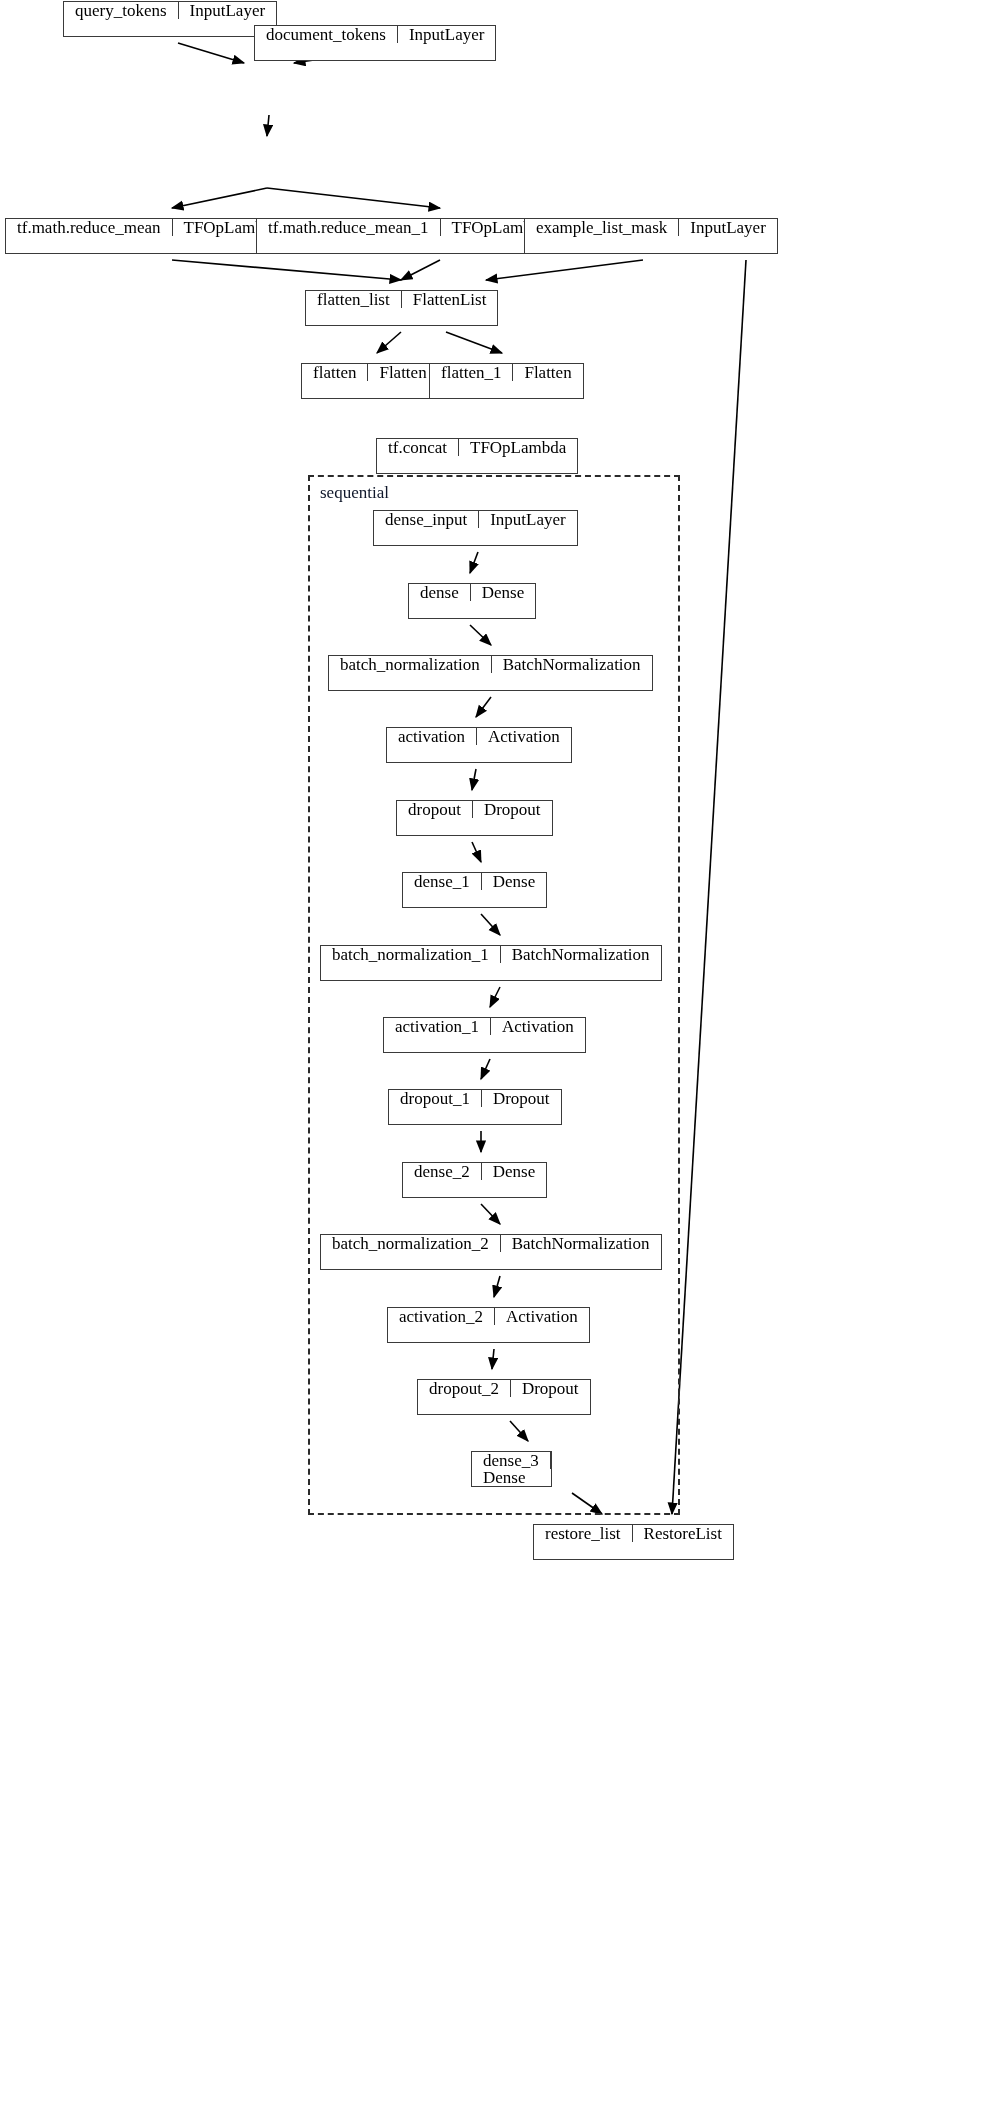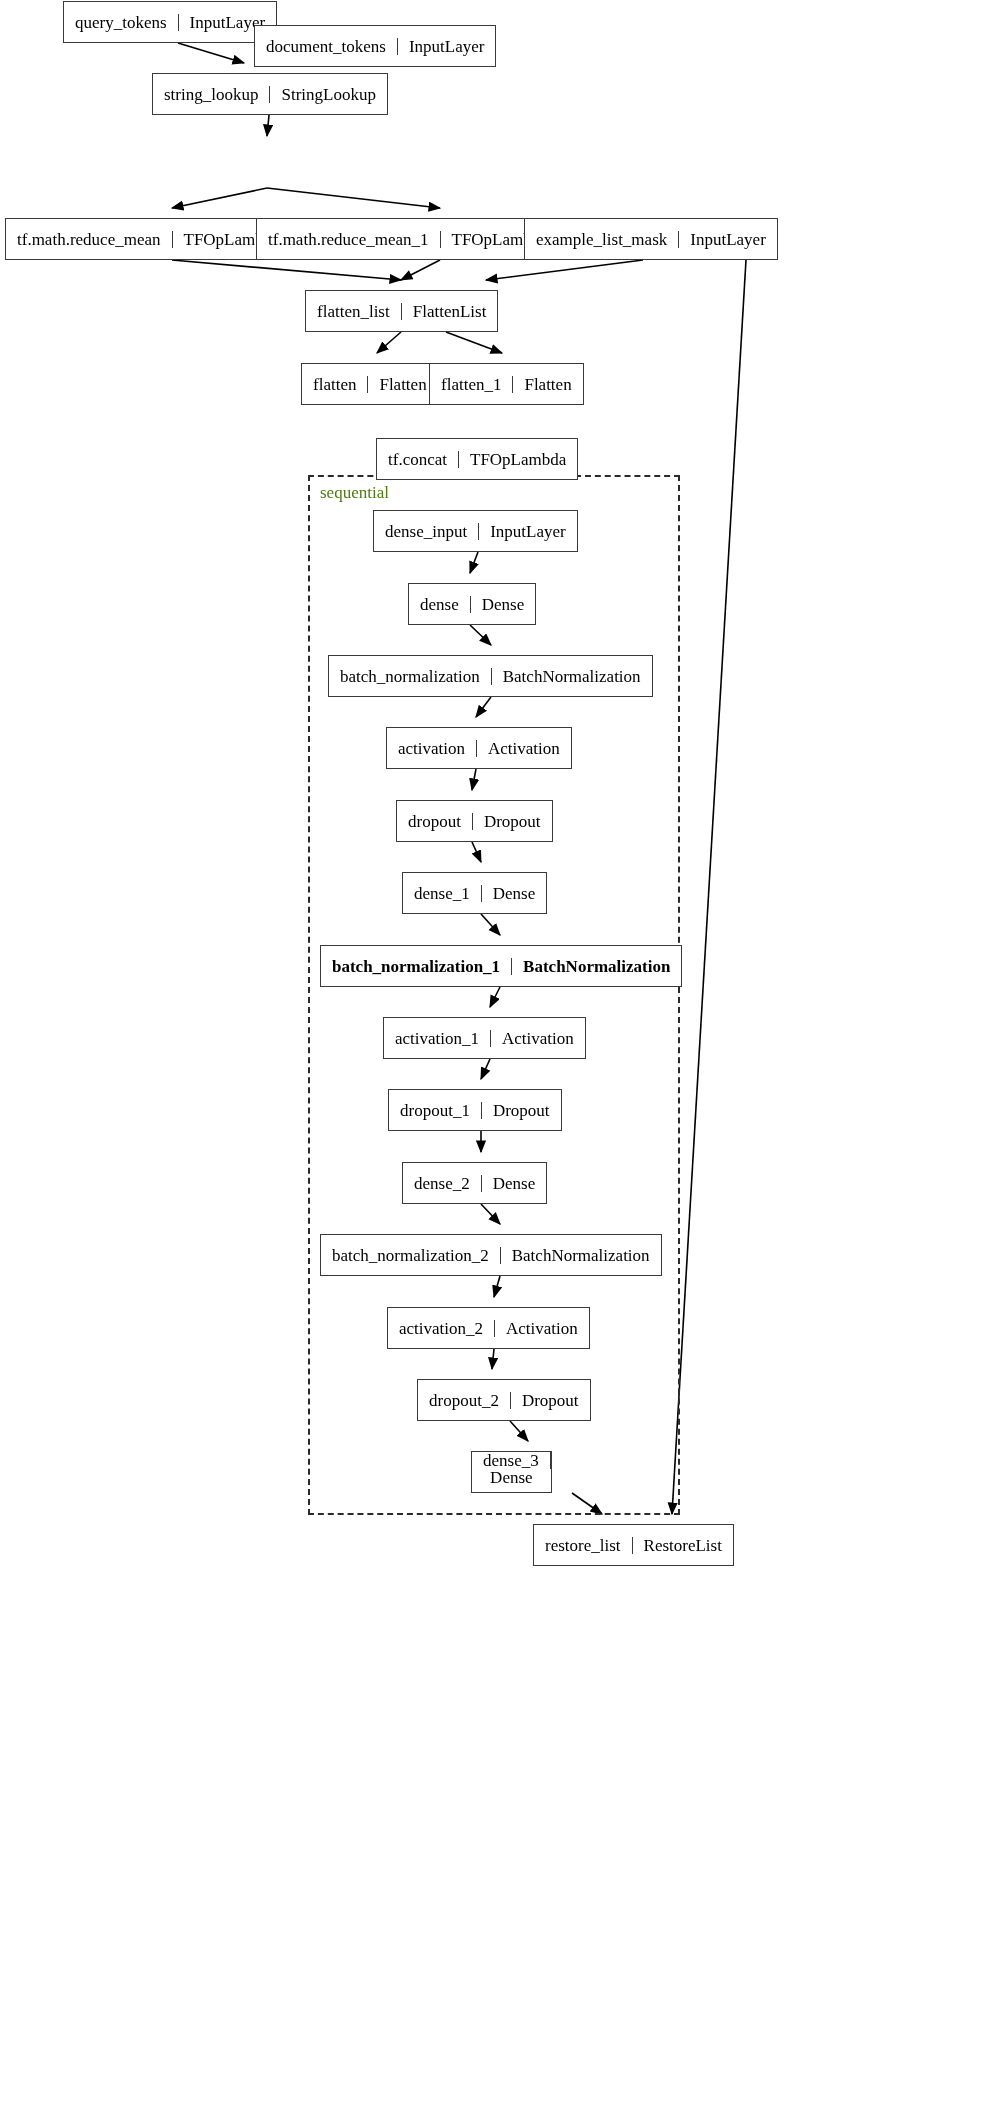--- a/index.html
+++ b/index.html
@@ -22,24 +22,24 @@
     top: 0;
     width: 984px;
     height: 2108px;
     pointer-events: none;
   }
   .node {
     position: absolute;
     box-sizing: border-box;
     display: flex;
     flex-direction: row;
-    align-items: center;
+    align-items: flex-start;
     border: 1.6px solid #3a3a3a;
     background: #ffffff;
-    height: 42px;
+    height: 36px;
     z-index: 5;
   }
   .node .cell {
     display: flex;
     align-items: center;
     justify-content: center;
     padding: 0 11px;
     font-size: 17px;
     color: #000000;
     white-space: nowrap;
@@ -51,21 +51,21 @@
   .cluster {
     position: absolute;
     box-sizing: border-box;
     border: 2px dashed #2a2a2a;
     background: transparent;
     z-index: 1;
   }
   .cluster-label {
     position: absolute;
     font-size: 17px;
-    color: #4d7c0f;
+    color: #0f172a;
     white-space: nowrap;
     z-index: 2;
     background: #ffffff;
     padding: 0 2px;
   }
 </style>
 </head>
 <body>
 
 <div id="canvas">
@@ -111,24 +111,20 @@
   <div class="node" style="left: 63px; top: 1px;">
     <span class="cell left">query_tokens</span>
     <span class="cell">InputLayer</span>
   </div>
 
   <div class="node" style="left: 254px; top: 1px; margin-top: 24px;">
     <span class="cell left">document_tokens</span>
     <span class="cell">InputLayer</span>
   </div>
 
-  <div class="node" style="left: 152px; top: 73px;">
-    <span class="cell left">string_lookup</span>
-    <span class="cell">StringLookup</span>
-  </div>
 
 
   <div class="node" style="left: 5px; top: 218px;">
     <span class="cell left">tf.math.reduce_mean</span>
     <span class="cell">TFOpLambda</span>
   </div>
 
   <div class="node" style="left: 256px; top: 218px;">
     <span class="cell left">tf.math.reduce_mean_1</span>
     <span class="cell">TFOpLambda</span>
@@ -182,21 +178,21 @@
   <div class="node" style="left: 396px; top: 800px;">
     <span class="cell left">dropout</span>
     <span class="cell">Dropout</span>
   </div>
 
   <div class="node" style="left: 402px; top: 872px;">
     <span class="cell left">dense_1</span>
     <span class="cell">Dense</span>
   </div>
 
-  <div class="node" style="left: 320px; top: 945px; font-weight: bold;">
+  <div class="node" style="left: 320px; top: 945px;">
     <span class="cell left">batch_normalization_1</span>
     <span class="cell">BatchNormalization</span>
   </div>
 
   <div class="node" style="left: 383px; top: 1017px;">
     <span class="cell left">activation_1</span>
     <span class="cell">Activation</span>
   </div>
 
   <div class="node" style="left: 388px; top: 1089px;">

